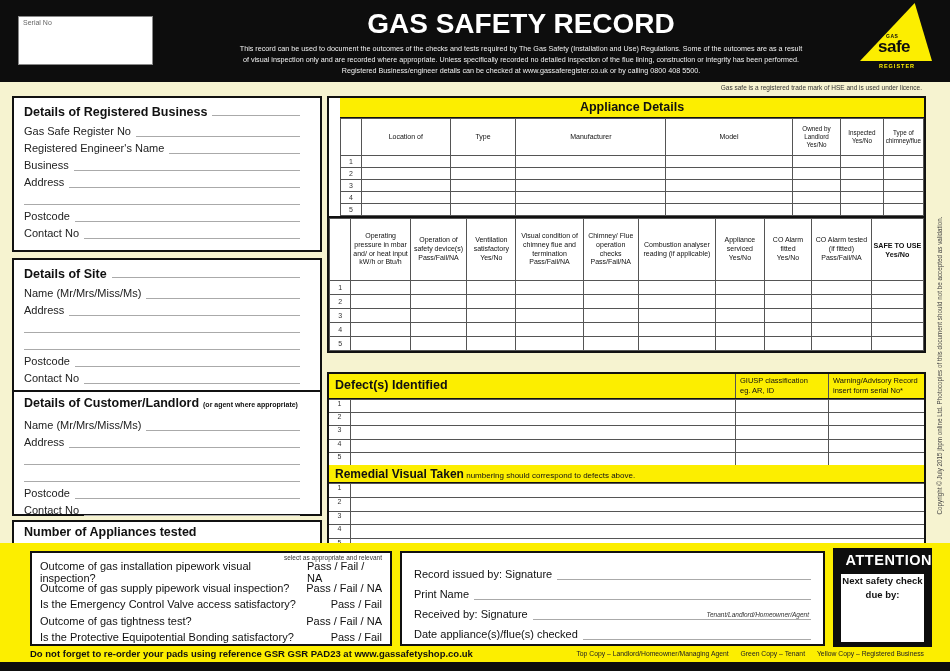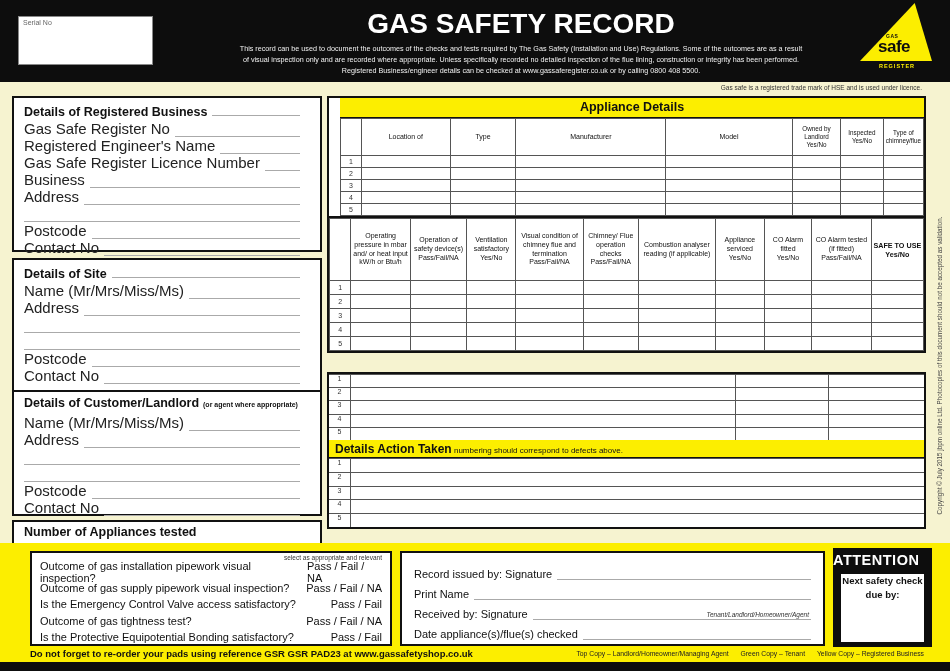--- a/index.html
+++ b/index.html
@@ -19,21 +19,21 @@
   .logo-gas{position:absolute;left:26px;top:30px;font-size:5px;font-weight:bold;color:#0d0d0d;letter-spacing:.5px;}
   .logo-safe{position:absolute;left:18px;top:34px;font-size:17px;font-weight:bold;color:#0d0d0d;letter-spacing:-0.5px;}
   .logo-reg{position:absolute;left:14px;top:59px;width:46px;text-align:center;background:#0d0d0d;color:#FCEE00;
             font-size:5.5px;font-weight:bold;letter-spacing:1px;padding:1px 0;}
   .tm-note{position:absolute;top:84px;right:28px;font-size:6.5px;color:#333;}
   
   .lbox{position:absolute;left:12px;width:310px;background:#fff;border:2px solid #111;box-sizing:border-box;
         padding:4px 20px 2px 10px;}
   .lbox h2{margin:0;font-size:12.5px;font-weight:bold;display:flex;align-items:baseline;height:18px;}
   .lbox h2 .hnote{font-size:7px;font-weight:bold;margin-left:4px;white-space:nowrap;}
-  .field{display:flex;align-items:flex-end;height:17px;font-size:15px;color:#222;}
+  .field{display:flex;align-items:flex-end;height:17px;font-size:11px;color:#222;}
   .fline{flex:1;border-bottom:1px solid #aaa;height:13px;margin-left:5px;min-width:10px;}
   .fline.full{margin-left:0;}
   .num-appl{position:absolute;left:12px;top:520px;width:310px;height:38px;background:#fff;border:2px solid #111;
             box-sizing:border-box;font-size:12.5px;font-weight:bold;padding:3px 0 0 10px;}
   
   .rtab{position:absolute;left:327px;width:599px;background:#fff;border:2px solid #111;box-sizing:border-box;}
   table{border-collapse:collapse;width:100%;table-layout:fixed;}
   .ttitle{background:#FCEE00;text-align:center;font-size:12.5px;font-weight:bold;height:19px;
           border-bottom:1px solid #111;line-height:19px;}
   th,td{border:1px solid #555;padding:0;}
@@ -65,21 +65,21 @@
   .outcomes{position:absolute;left:30px;top:8px;width:362px;height:95px;background:#fff;border:2px solid #111;
             box-sizing:border-box;padding:1px 8px;}
   .sel-note{font-size:6.5px;text-align:right;color:#333;height:10px;}
   .orow{display:flex;justify-content:space-between;font-size:11px;height:16.2px;align-items:center;}
   .sig{position:absolute;left:400px;top:8px;width:425px;height:95px;background:#fff;border:2px solid #111;
        box-sizing:border-box;padding:7px 12px 0 12px;}
   .srow{display:flex;align-items:flex-end;height:20px;font-size:11px;position:relative;}
   .srow .fline{height:14px;}
   .rnote{font-size:6.5px;font-style:italic;color:#333;border-bottom:1px solid #aaa;padding:0 2px 1px 20px;}
   .attention{position:absolute;left:833px;top:5px;width:99px;height:101px;background:#0d0d0d;}
-  .att-title{color:#fff;font-size:14.5px;font-weight:bold;text-align:left;padding-top:4px;letter-spacing:0.5px;}
+  .att-title{color:#fff;font-size:14.5px;font-weight:bold;text-align:right;padding-top:4px;letter-spacing:0.5px;}
   .att-body{position:absolute;left:8px;top:26px;width:83px;height:68px;background:#fff;box-sizing:border-box;
             font-size:9.5px;font-weight:bold;text-align:center;color:#111;line-height:1.45;}
   .foot-line{position:absolute;left:0;top:647px;width:950px;height:15px;background:#FCEE00;}
   .reorder{position:absolute;left:30px;top:1px;font-size:9.5px;font-weight:bold;}
   .copies{position:absolute;right:26px;top:3px;font-size:6.8px;color:#222;}
   .copies span{margin-left:10px;}
   .black-strip{position:absolute;left:0;top:662px;width:950px;height:9px;background:#0d0d0d;}
   
   .side-wrap{position:absolute;left:936px;top:660px;width:0;height:0;}
   .side-note{position:absolute;left:0;bottom:0;transform-origin:0 0;transform:rotate(-90deg);
@@ -115,24 +115,20 @@
     <h2>
         <span>Details of Registered Business</span>
         <span class="fline"></span>
       </h2>
     <div class="field">
         <span>Gas Safe Register No</span>
         <span class="fline"></span>
       </div>
     <div class="field">
         <span>Registered Engineer's Name</span>
-        <span class="fline"></span>
-      </div>
-    <div class="field">
-        <span>Gas Safe Register Licence Number</span>
         <span class="fline"></span>
       </div>
     <div class="field">
         <span>Business</span>
         <span class="fline"></span>
       </div>
     <div class="field">
         <span>Address</span>
         <span class="fline"></span>
       </div>
@@ -470,20 +466,25 @@
             <td></td>
             <td></td>
             <td></td>
             <td></td>
           </tr>
       </tbody>
     </table>
   </div>
 
   <div class="rtab" style="top:372px;">
+    <div class="dhead">
+      <div class="dtitle">Defect(s) Identified</div>
+      <div class="dcol"><span>GIUSP classification</span><br><span>eg. AR, ID</span></div>
+      <div class="dcol w2"><span>Warning/Advisory Record</span><br><span>insert form serial No*</span></div>
+    </div>
     <div class="drow">
         <div class="dnum">1</div>
         <div class="dmain"></div>
         <div class="dc"></div>
         <div class="dc w2"></div>
       </div>
     <div class="drow">
         <div class="dnum">2</div>
         <div class="dmain"></div>
         <div class="dc"></div>
@@ -501,21 +502,21 @@
         <div class="dc"></div>
         <div class="dc w2"></div>
       </div>
     <div class="drow">
         <div class="dnum">5</div>
         <div class="dmain"></div>
         <div class="dc"></div>
         <div class="dc w2"></div>
       </div>
 
-    <div class="rem-head"><b>Details Action Taken</b> <span>numbering should correspond to defects above.</span></div>
+    <div class="rem-head"><b>Remedial Visual Taken</b> <span>numbering should correspond to defects above.</span></div>
     <div class="rrow">
         <div class="dnum">1</div>
         <div class="dmain"></div>
       </div>
     <div class="rrow">
         <div class="dnum">2</div>
         <div class="dmain"></div>
       </div>
     <div class="rrow">
         <div class="dnum">3</div>

